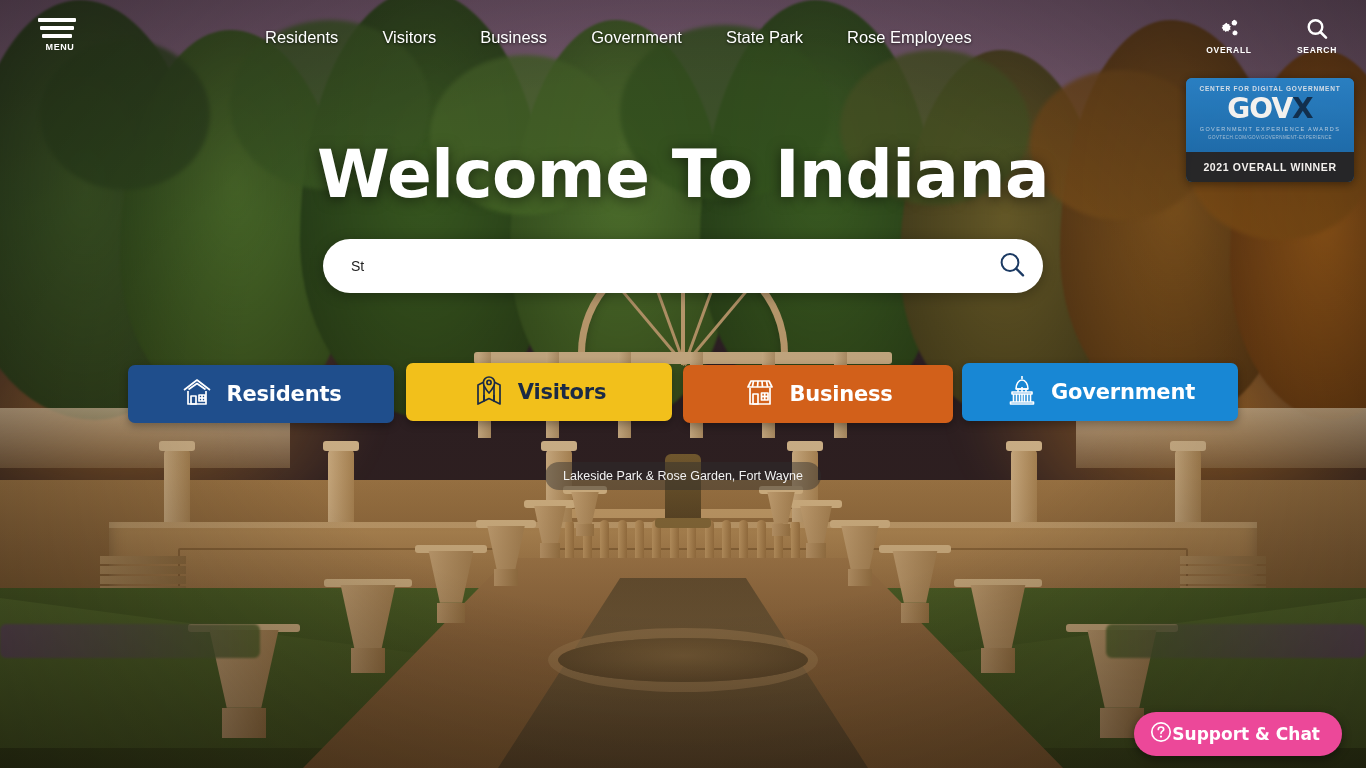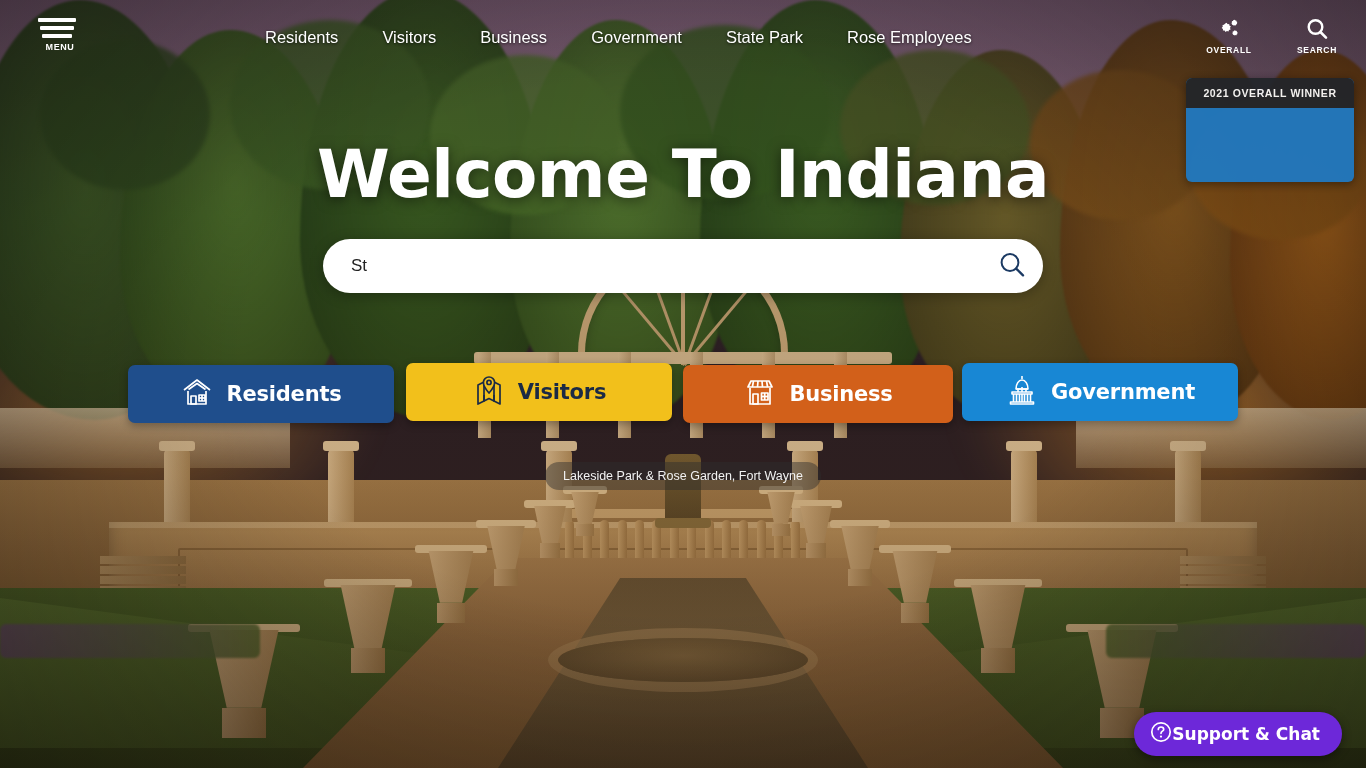--- a/index.html
+++ b/index.html
@@ -234,21 +234,21 @@
     text-shadow:0 2px 14px rgba(0,0,0,.55);
   }
 
   .searchbox{
     position:absolute;left:323px;top:239px;width:720px;height:54px;z-index:30;
     background:#fff;border-radius:28px;display:flex;align-items:center;
     box-shadow:0 3px 14px rgba(0,0,0,.3);
   }
   .searchbox input{
     flex:1;border:none;outline:none;background:transparent;
-    font-size:17px;color:#222;padding:0 28px;
+    font-size:14px;color:#222;padding:0 28px;
     font-family:"Liberation Sans", sans-serif;
   }
   .search-submit{
     width:62px;height:100%;background:transparent;border:none;cursor:pointer;
     display:flex;align-items:center;justify-content:center;
   }
 
   
   .quick{position:absolute;left:0;top:360px;width:100%;height:80px;z-index:30;}
   .qbtn{
@@ -270,21 +270,21 @@
   
   .caption{
     position:absolute;left:50%;transform:translateX(-50%);top:462px;z-index:30;
     background:rgba(45,45,45,.46);color:#f2f2f2;font-size:12.5px;
     padding:7px 18px;border-radius:14px;white-space:nowrap;
   }
 
   
   .support{
     position:absolute;right:24px;bottom:12px;z-index:50;
-    background:#6d28d9;border-radius:24px;height:44px;padding:0 22px 0 16px;
+    background:#ec4899;border-radius:24px;height:44px;padding:0 22px 0 16px;
     display:flex;align-items:center;cursor:pointer;
     box-shadow:0 3px 10px rgba(0,0,0,.4);
   }
   .support .stxt{color:#fff;font-size:17px;font-weight:bold;
     font-family:"DejaVu Sans", sans-serif;}
 </style>
 </head>
 <body>
 
 <div id="scene">
@@ -501,20 +501,26 @@
           <circle cx="10.5" cy="10" r="6.8" fill="none" stroke="#ffffff" stroke-width="2.4"></circle>
           <line x1="15.4" y1="15" x2="21" y2="20.6" stroke="#ffffff" stroke-width="2.6" stroke-linecap="round"></line>
         </svg>
       </div>
       <div class="lbl">SEARCH</div>
     </div>
   </div>
 </header>
 
 <div class="award">
+  <div class="top">
+    <div class="l1">CENTER FOR DIGITAL GOVERNMENT</div>
+    <div class="l2"><span style="color:#fff">GOV</span><span>X</span></div>
+    <div class="l3">GOVERNMENT EXPERIENCE AWARDS</div>
+    <div class="l4">GOVTECH.COM/GOV/GOVERNMENT-EXPERIENCE</div>
+  </div>
   <div class="bot">
     <span>2021 OVERALL WINNER</span>
   </div>
 </div>
 
 <h1 class="hero-title">Welcome To Indiana</h1>
 
 <div class="searchbox">
   <input type="text" value="St" style="">
   <button class="search-submit">

